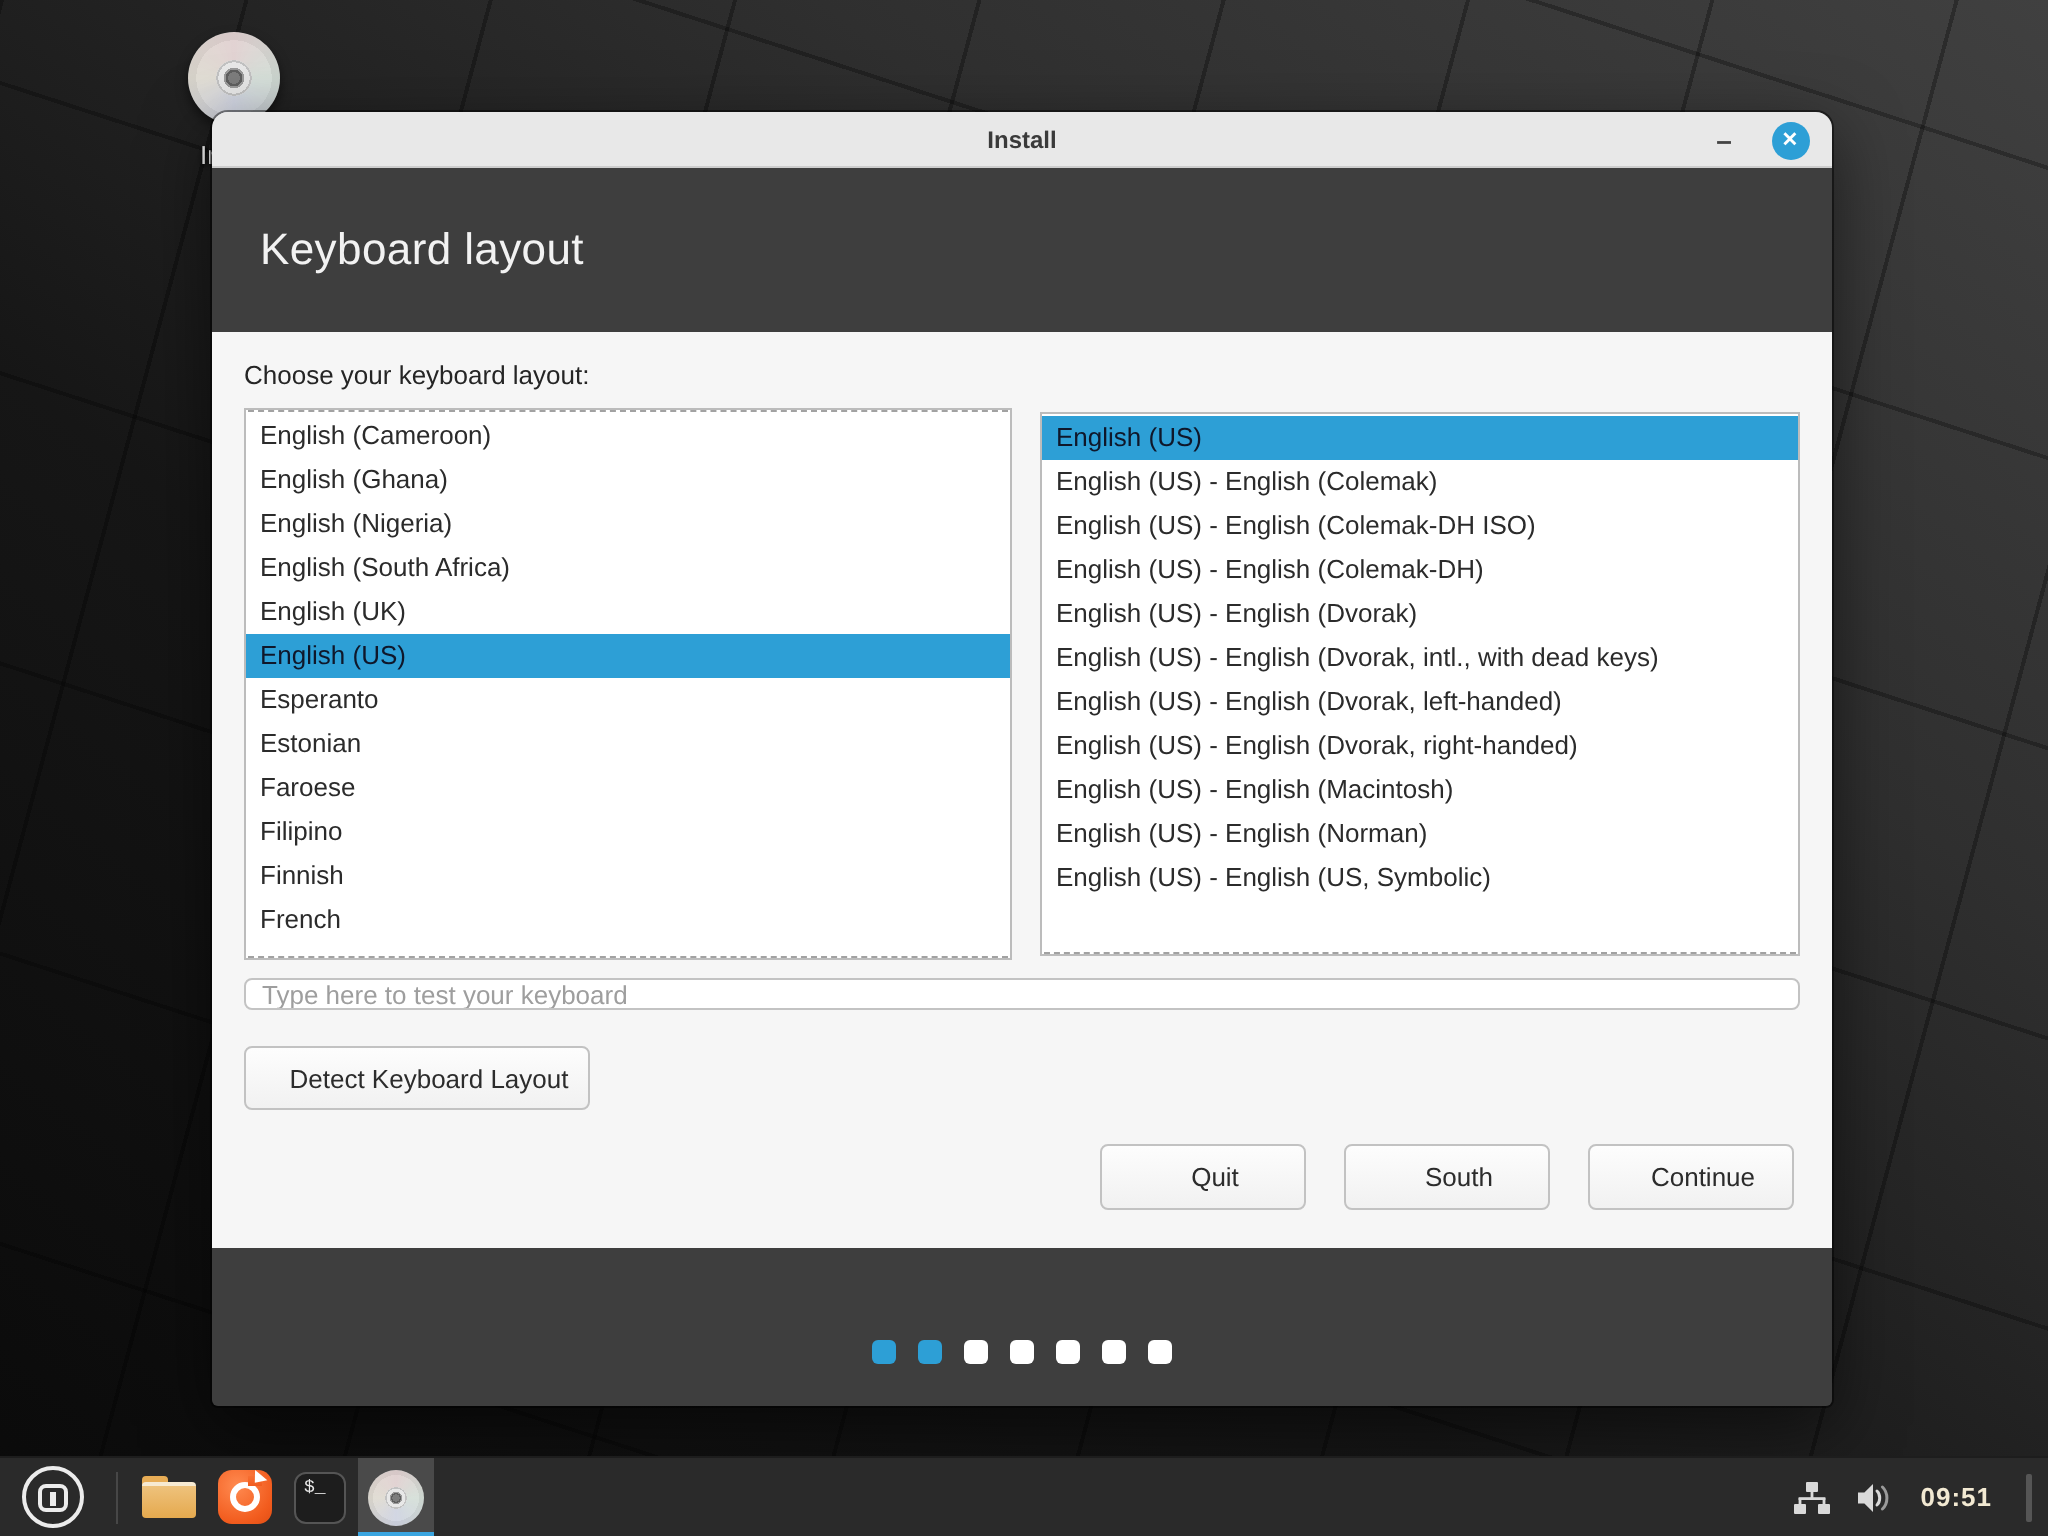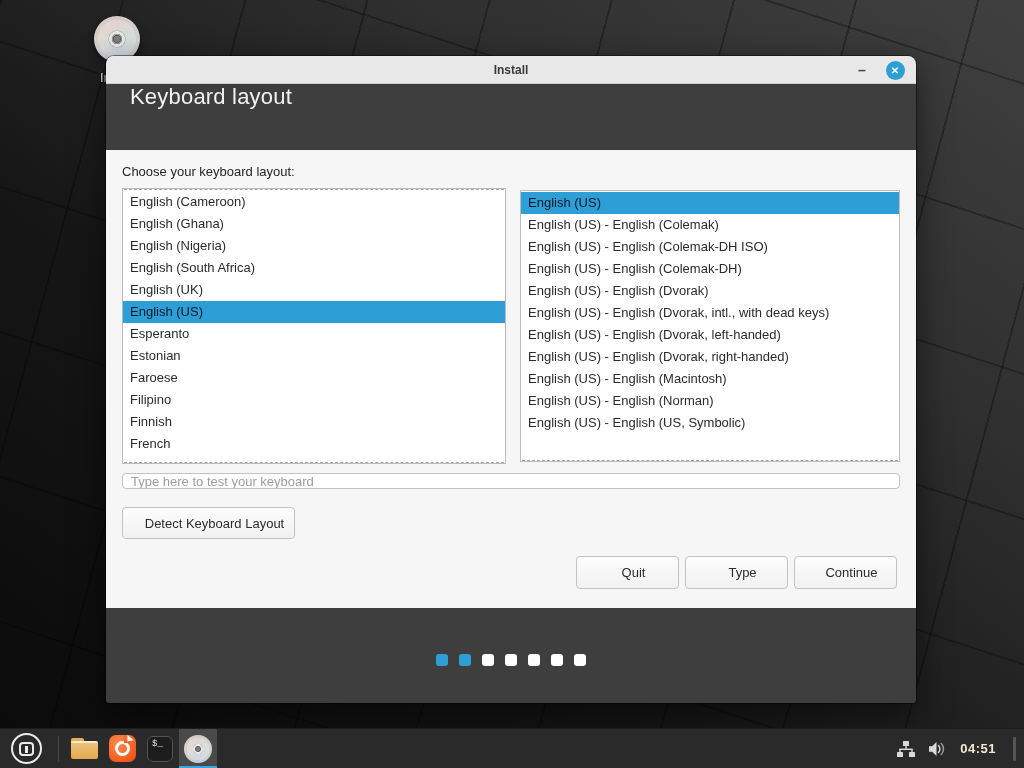--- a/index.html
+++ b/index.html
@@ -42,21 +42,21 @@
     position:relative; display:flex; align-items:center; justify-content:center; }
   .titlebar .title { font-size:12px; font-weight:bold; color:#3a3a3a; }
   .tb-btn { position:absolute; top:0; height:28px; display:flex;
     align-items:center; justify-content:center; cursor:default; }
   .tb-min { right:42px; width:24px; color:#444; font-size:14px; font-weight:bold; }
   .tb-close { right:9px; width:24px; }
   .tb-close .circle { width:19px; height:19px; border-radius:50%; background:#2d9fd6;
     color:#fff; font-size:10px; font-weight:bold; display:flex;
     align-items:center; justify-content:center; }
 
-  .page-header { height:66px; background:#3e3e3e; display:flex; }
+  .page-header { height:82px; background:#3e3e3e; display:flex; align-items:center; }
   .page-header h1 { font-size:22px; font-weight:normal; color:#f2f2f2;
     margin-left:24px; letter-spacing:.2px; }
 
   .content { position:relative; height:458px; background:#f6f6f6; }
   .prompt { position:absolute; left:16px; top:14px; font-size:13px; color:#252525; }
 
   .list { position:absolute; background:#fff; border:1px solid #bcbcbc; overflow:hidden; }
   .list-layouts  { left:16px;  top:38px; width:384px; height:276px; }
   .list-variants { left:414px; top:40px; width:380px; height:272px; }
   .list .rows { padding-top:2px; }
@@ -71,21 +71,21 @@
   .test-input { position:absolute; left:16px; top:323px; width:778px; height:16px;
     border:1px solid #c3c3c3; border-radius:4px; background:#fff;
     font-family:"Liberation Sans", sans-serif; font-size:13px; color:#2b2b2b;
     padding:0 8px; outline:none; }
   .test-input::placeholder { color:#9e9e9e; }
 
   .btn { background:linear-gradient(#fdfdfd,#f1f1f1); border:1px solid #c2c2c2;
     border-radius:4px; font-family:"Liberation Sans", sans-serif; font-size:13px;
     color:#2c2c2c; display:flex; align-items:center; justify-content:center;padding-left:12px; }
   .detect-btn { position:absolute; left:16px; top:357px; width:173px; height:32px; }
-  .nav-buttons { position:absolute; right:19px; top:406px; display:flex; gap:6px; }
+  .nav-buttons { position:absolute; right:19px; top:406px; display:flex; gap:19px; }
   .nav-buttons .btn { width:103px; height:33px; }
 
   .footer { height:95px; background:#3e3e3e; display:flex;
     align-items:center; justify-content:center; }
   .dots { display:flex; gap:11px; margin-top:8px; }
   .dot { width:12px; height:12px; border-radius:3px; background:#fff; }
   .dot.active { background:#2d9fd6; }
 
   
   .taskbar { position:absolute; left:0; bottom:0; width:1024px; height:40px; z-index:9;
@@ -201,21 +201,21 @@
         </div>
         <div class="dash-bottom"></div>
       </div>
 
       <input class="test-input" type="text" placeholder="Type here to test your keyboard" style="">
 
       <button class="btn detect-btn">Detect Keyboard Layout</button>
 
       <div class="nav-buttons">
         <button class="btn">Quit</button>
-        <button class="btn">Type</button>
+        <button class="btn">South</button>
         <button class="btn">Continue</button>
       </div>
     </div>
 
     <div class="footer">
       <div class="dots">
         <div class="dot active"></div>
         <div class="dot active"></div>
         <div class="dot"></div>
         <div class="dot"></div>
@@ -271,17 +271,17 @@
           </g>
         </svg>
       </span>
       <span class="tray-icon">
         <svg width="19" height="16" viewBox="0 0 19 16">
           <path fill="#d9d9d9" d="M1 5.2h3.2L8.5 1v14L4.2 10.8H1z"></path>
           <path d="M10.5 4.5c1.8 1.6 1.8 5.4 0 7" stroke="#d9d9d9" stroke-width="1.5" fill="none" stroke-linecap="round"></path>
           <path d="M13.2 2.5c3 2.8 3 8.2 0 11" stroke="#9a9a9a" stroke-width="1.5" fill="none" stroke-linecap="round"></path>
         </svg>
       </span>
-      <span class="clock">04:51</span>
+      <span class="clock">09:51</span>
       <div class="edge-handle"></div>
     </div>
   </div>
 </div>
 
 </body></html>

